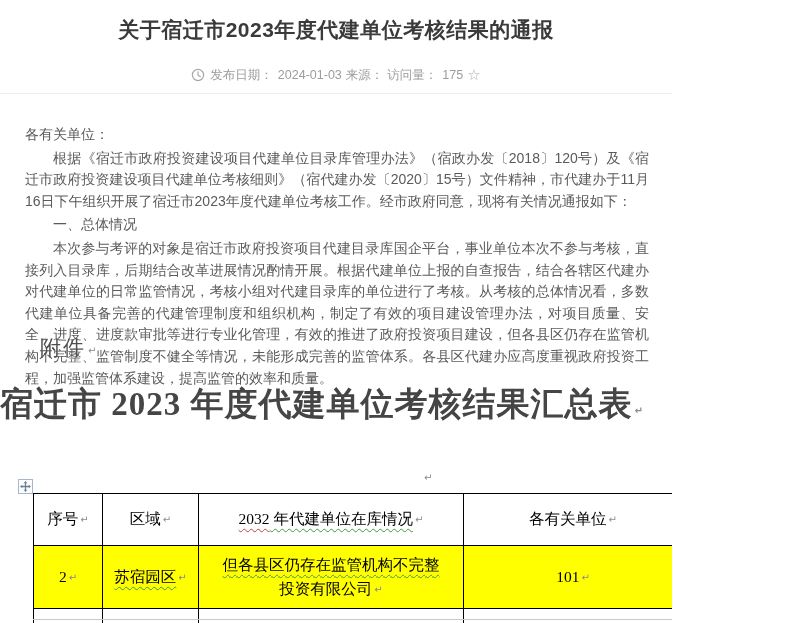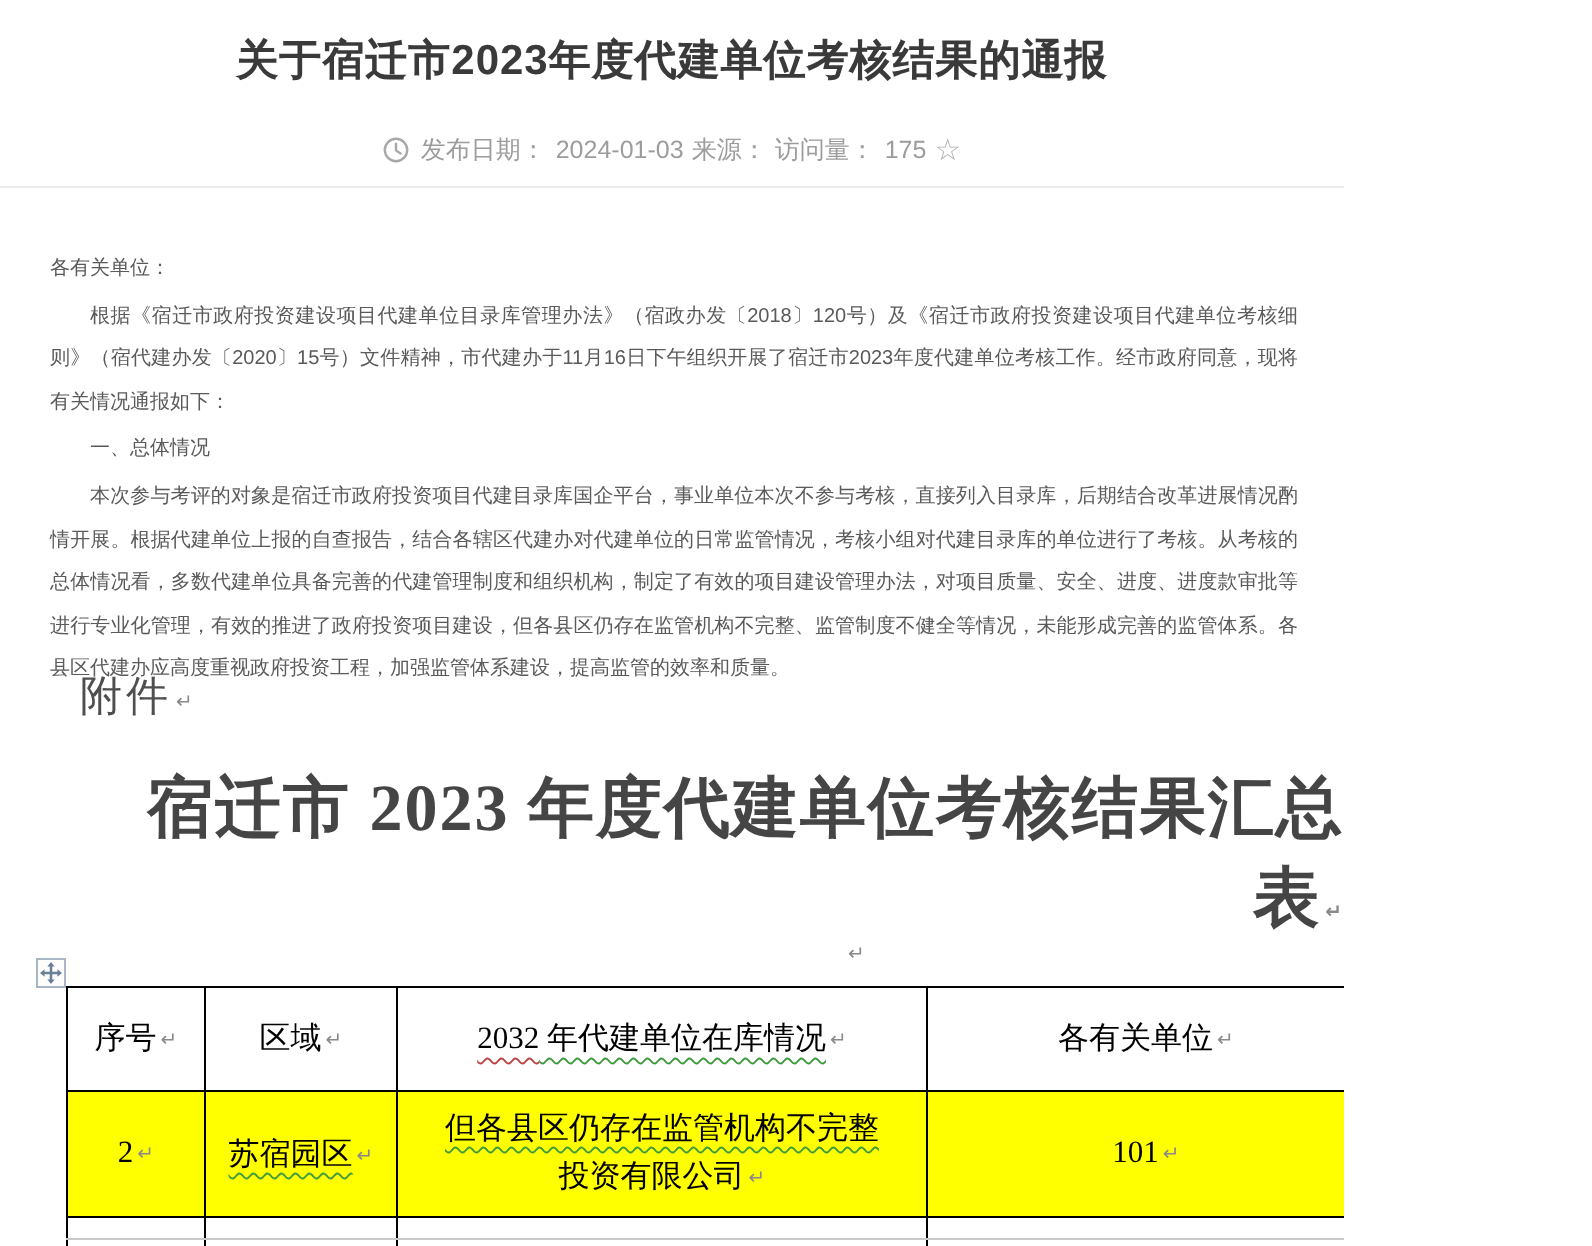--- a/index.html
+++ b/index.html
@@ -15,32 +15,32 @@
   .meta {
     position:absolute; top:66px; left:0; right:0;
     display:flex; justify-content:center; align-items:center; gap:4px;
     font-size:12.5px; color:#9c9c9c;
   }
   .meta .group { display:flex; align-items:center; gap:5px; }
   .meta .star { font-size:15px; color:#b0b0b0; cursor:pointer; }
   .divider { position:absolute; top:93px; left:0; width:796px; height:1px; background:#ececec; }
   .doc-body {
     position:absolute; top:124px; left:25px; right:23px;
-    font-size:10px; color:#5a5a5a; line-height:21.6px; text-align:justify;
+    font-size:14px; color:#5a5a5a; line-height:21.6px; text-align:justify;
   }
   .doc-body p { margin:0 0 2px 0; }
   .doc-body p.indent { text-indent:2em; }
   .attach-label {
     position:absolute; top:334px; left:40px;
     font-size:21px; color:#4f4f4f; letter-spacing:2px;
   }
   .attach-title {
-    position:absolute; top:382px; left:0; right:0; text-align:right;
+    position:absolute; top:382px; left:0; right:0; text-align:left;
     font-family:"Liberation Serif","DejaVu Serif",serif;
-    font-size:33px; font-weight:bold; color:#454545; letter-spacing:1px;padding-left:40px;
+    font-size:33px; font-weight:bold; color:#454545; letter-spacing:1px;
   }
   .pmark {
     font-size:10px; color:#8a8a8a; margin-left:2px;
     font-family:"DejaVu Sans",sans-serif; vertical-align:1px;
   }
   .table-wrap { position:absolute; left:33px; top:493px; width:727px; }
   .table-handle {
     position:absolute; left:-15px; top:-14px; width:15px; height:15px;
     border:1px solid #a9b6c6; background:#fdfdfd;
     display:flex; align-items:center; justify-content:center; cursor:move;

